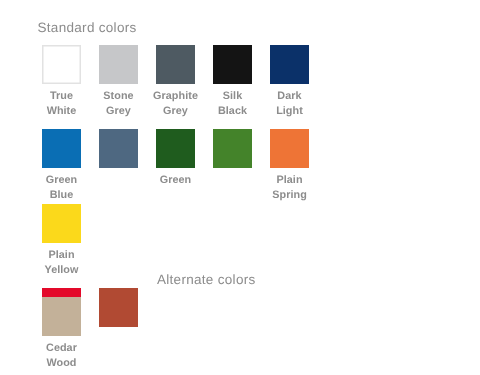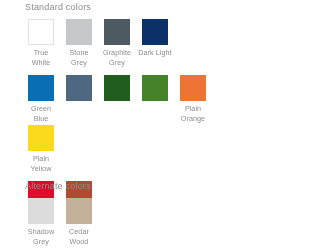--- a/index.html
+++ b/index.html
@@ -26,24 +26,25 @@
   }
   .section-title {
     font-size: 9px;
     color: #8c8c8c;
     letter-spacing: 0.2px;
     margin: 0;
     padding-left: 25px;
     font-weight: 400;
   }
   #standard-section .section-title {
-    padding-top: 2px;
+    padding-top: 13px;
   }
   #alternate-section .section-title {
     padding-top: 0px;
+    text-align: center;
   }
   .swatch-grid {
     display: flex;
     flex-wrap: wrap;
     padding-left: 25px;
     padding-right: 6px;
     box-sizing: border-box;
     column-gap: 6px;
     row-gap: 0px;
     margin-top: 7px;
@@ -66,20 +67,21 @@
   }
   .swatch-label {
     font-size: 7.2px;
     line-height: 9.5px;
     color: #8c8c8c;
     text-align: center;
     margin-top: 3px;
     width: 34px;
     word-spacing: normal;
     letter-spacing: 0.05px;
+    font-weight: bold;
   }
   #alternate-section {
     position: absolute;
     left: 0;
     top: 181px;
     width: 100%;
   }
   #standard-section {
     position: absolute;
     left: 0;
@@ -105,62 +107,63 @@
         </div>
         <div class="swatch-cell">
           <span class="swatch-chip" style="background: rgb(198, 199, 201);"></span>
           <span class="swatch-label">Stone Grey</span>
         </div>
         <div class="swatch-cell">
           <span class="swatch-chip" style="background: rgb(78, 90, 98);"></span>
           <span class="swatch-label">Graphite Grey</span>
         </div>
         <div class="swatch-cell">
+          <span class="swatch-chip" style="background: rgb(20, 20, 20);"></span>
+          <span class="swatch-label">Silk Black</span>
+        </div>
+        <div class="swatch-cell">
           <span class="swatch-chip" style="background: rgb(11, 49, 105);"></span>
           <span class="swatch-label">Dark Light</span>
         </div>
         <div class="row-gap-spacer"></div>
         <div class="swatch-cell">
           <span class="swatch-chip" style="background: rgb(10, 110, 180);"></span>
           <span class="swatch-label">Green Blue</span>
         </div>
         <div class="swatch-cell">
           <span class="swatch-chip" style="background: rgb(78, 104, 129);"></span>
         </div>
         <div class="swatch-cell">
           <span class="swatch-chip" style="background: rgb(31, 92, 30);"></span>
+          <span class="swatch-label">Green</span>
         </div>
         <div class="swatch-cell">
           <span class="swatch-chip" style="background: rgb(68, 131, 42);"></span>
         </div>
         <div class="swatch-cell">
           <span class="swatch-chip" style="background: rgb(238, 116, 54);"></span>
-          <span class="swatch-label">Plain Orange</span>
+          <span class="swatch-label">Plain Spring</span>
         </div>
         <div class="swatch-cell">
           <span class="swatch-chip" style="background: rgb(251, 217, 27);"></span>
           <span class="swatch-label">Plain Yellow</span>
         </div>
         <div class="row-gap-spacer"></div>
         <div class="swatch-cell">
           <span class="swatch-chip" style="background: rgb(227, 9, 42);"></span>
         </div>
         <div class="swatch-cell">
           <span class="swatch-chip" style="background: rgb(177, 74, 51);"></span>
         </div>
       </div>
   </div>
 
   <div class="section" id="alternate-section">
     <div class="section-title">Alternate colors</div>
     <div class="swatch-grid" id="alternate-grid">
         <div class="swatch-cell">
-          <span class="swatch-chip" style="background: rgb(220, 220, 221);"></span>
-          <span class="swatch-label">Shadow Grey</span>
-        </div>
-        <div class="swatch-cell">
           <span class="swatch-chip" style="background: rgb(195, 177, 153);"></span>
           <span class="swatch-label">Cedar Wood</span>
         </div>
       </div>
   </div>
 
 </div>
 
 </body></html>

